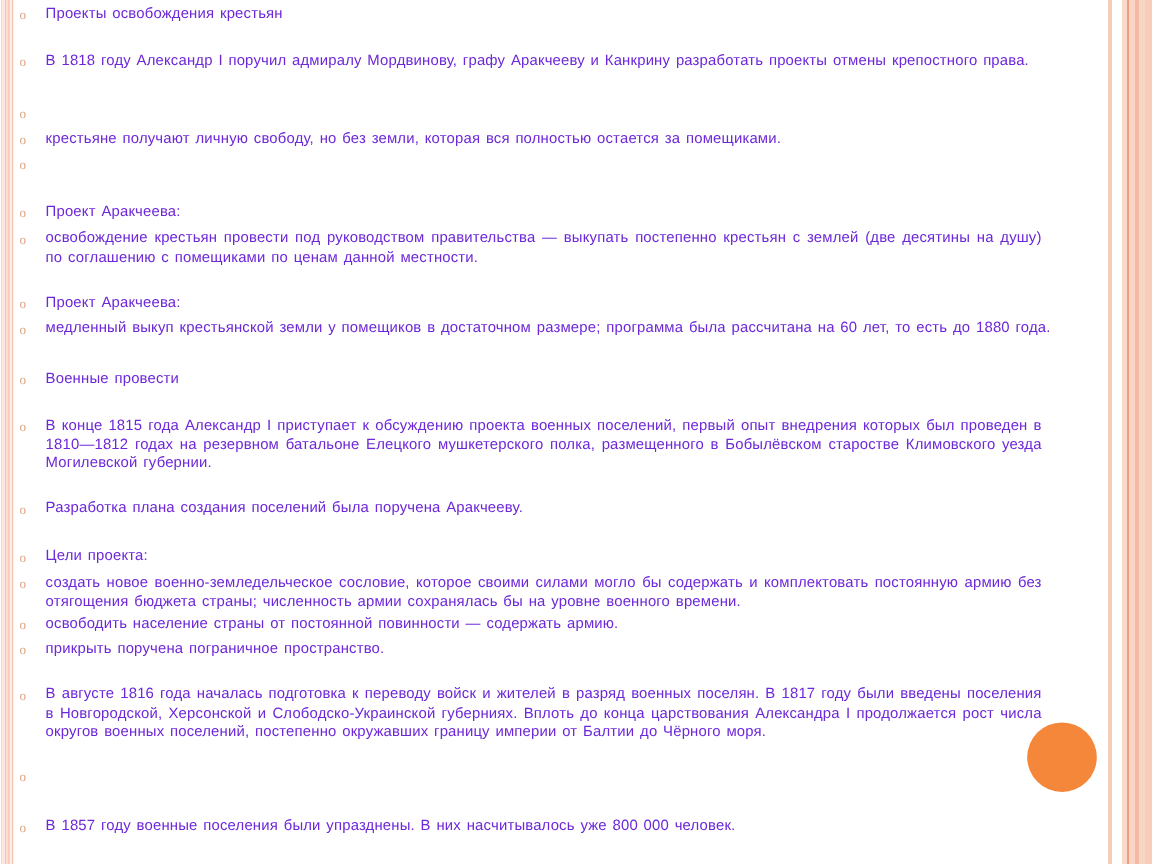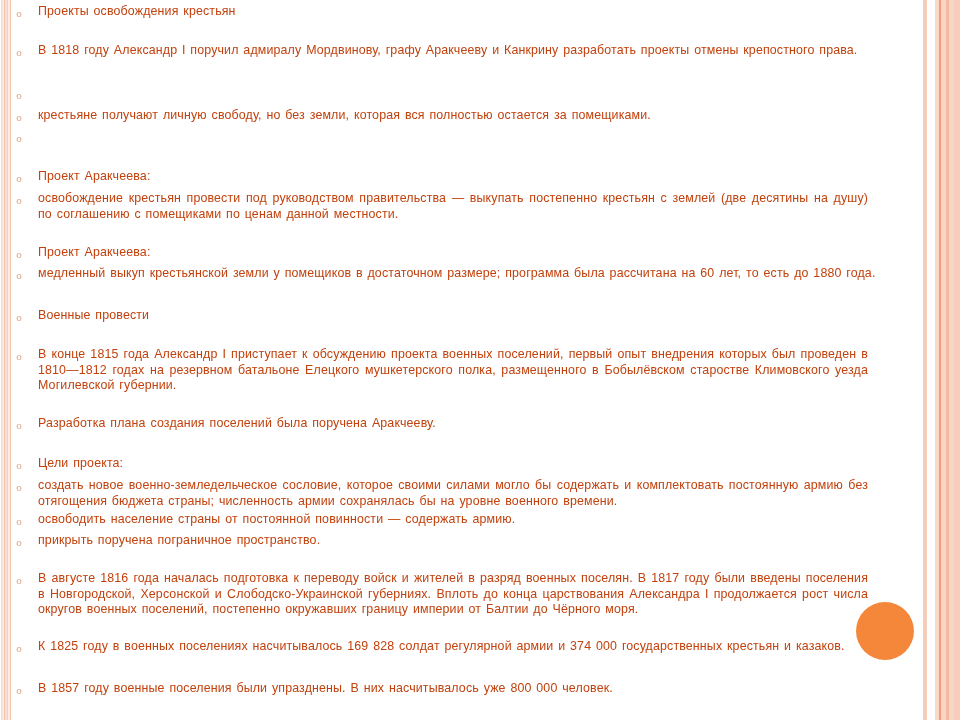--- a/index.html
+++ b/index.html
@@ -95,21 +95,21 @@
     color: #d9a382;
     font-family: "Liberation Serif", serif;
     font-size: 11px;
     line-height: 16px;
     padding-top: 1px;
     user-select: none;
   }
 
   .bullet-text {
     flex: 1 1 auto;
-    color: #c2410c;
+    color: #6d28d9;
     font-family: "Liberation Sans", sans-serif;
     font-size: 12.4px;
     line-height: 15.5px;
     text-align: justify;
     text-justify: inter-word;
     letter-spacing: 0.15px;
     word-spacing: 1.2px;
     padding-right: 4px;
   }
 
@@ -184,21 +184,20 @@
       <div class="bullet-row" style="top: 533px; width: 890px;">
         <div class="bullet-marker">o</div>
         <div class="bullet-text nojust">прикрыть  поручена пограничное  пространство.</div>
       </div>
       <div class="bullet-row" style="top: 571px; width: 872px;">
         <div class="bullet-marker">o</div>
         <div class="bullet-text">В августе 1816 года началась  подготовка  к переводу войск и жителей  в разряд военных поселян. В 1817 году были  введены поселения  в Новгородской, Херсонской  и Слободско-Украинской  губерниях. Вплоть до конца царствования  Александра I продолжается  рост числа округов военных поселений,  постепенно  окружавших границу империи от Балтии  до Чёрного моря.</div>
       </div>
       <div class="bullet-row" style="top: 639px; width: 890px;">
         <div class="bullet-marker">o</div>
-        <div class="bullet-text nojust">К 1825 году в военных поселениях  насчитывалось  169 828 солдат  регулярной  армии и 374 000 государственных крестьян  и казаков.</div>
       </div>
       <div class="bullet-row" style="top: 681px; width: 890px;">
         <div class="bullet-marker">o</div>
         <div class="bullet-text nojust">В 1857 году военные  поселения  были  упразднены. В них насчитывалось  уже 800 000 человек.</div>
       </div>
     </div>
 
   <div class="border-left"></div>
   <div class="border-right"></div>
   <div class="deco-circle"></div>

